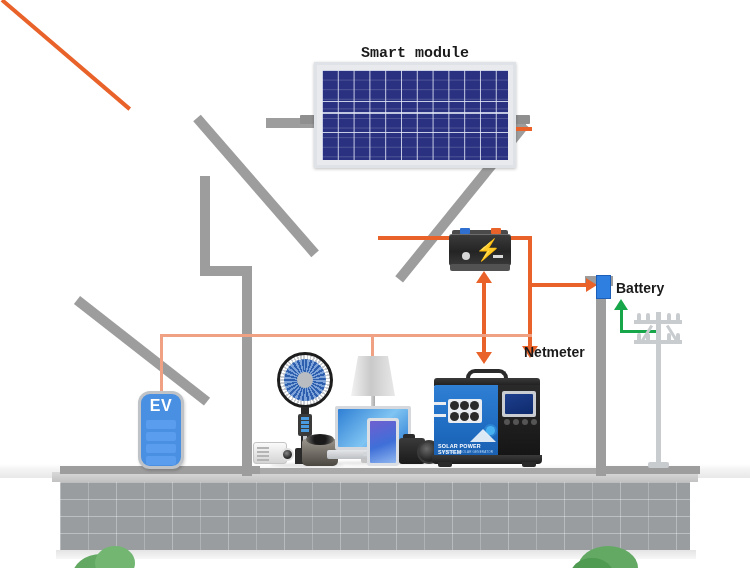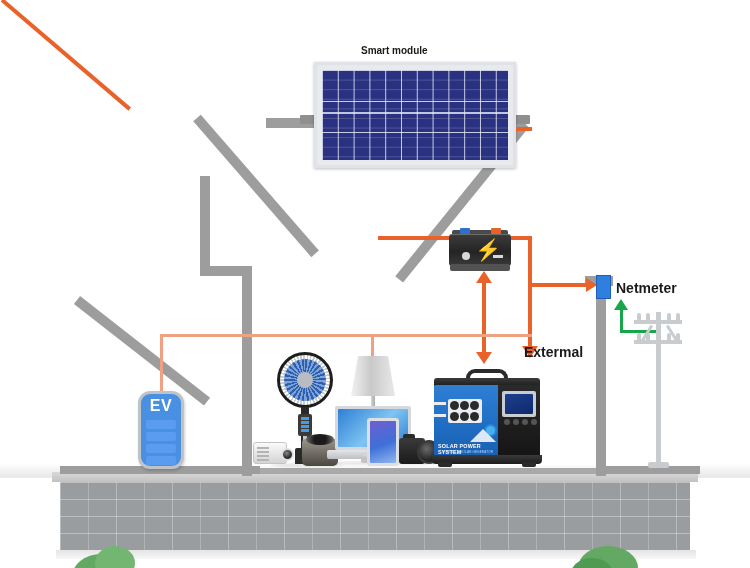--- a/index.html
+++ b/index.html
@@ -242,21 +242,21 @@
   <div class="abs" id="floor-line"></div>
   <div class="wall" id="skirt-left"></div>
   <div class="wall" id="skirt-right"></div>
 
   <div class="abs" id="panel-junction-l"></div>
   <div class="abs" id="panel-junction-r"></div>
   <div class="abs" id="solar-panel">
     <div id="solar-cells"></div>
     <div id="panel-busbar-1"></div>
   </div>
-  <div class="lbl" style="left:361px;top:45px;font-size:10px;">Smart module</div>
+  <div class="lbl" style="left:361px;top:45px;font-size:15px;font-family:Liberation Mono, monospace;">Smart module</div>
 
   <div class="wire-o" style="left:516px;top:127px;width:16px;height:4px;"></div>
 
   <div id="w-roof-diag"></div>
 
   <div class="wire-o" style="left:378px;top:236px;width:152px;height:4px;"></div>
 
   <div class="wire-o" style="left:528px;top:236px;width:4px;height:34px;"></div>
 
   <div class="wire-o" style="left:528px;top:283px;width:62px;height:4px;"></div>
@@ -279,21 +279,21 @@
 
   <div class="wire-o" style="left:482px;top:280px;width:4px;height:76px;"></div>
   <div class="arw-up" style="left:476px;top:271px;"></div>
   <div class="arw-down" style="left:476px;top:352px;"></div>
 
   <div class="wire-s" style="left:160px;top:334px;width:372px;height:3px;"></div>
   <div class="wire-s" style="left:160px;top:334px;width:3px;height:58px;"></div>
   <div class="wire-s" style="left:371px;top:334px;width:3px;height:24px;"></div>
 
   <div class="abs" id="netmeter-box"></div>
-  <div class="lbl" style="left:616px;top:280px;font-size:14px;">Netmeter</div>
+  <div class="lbl" style="left:616px;top:280px;font-size:14px;">Battery</div>
 
   <div class="wire-green" style="left:620px;top:330px;width:40px;height:3px;"></div>
   <div class="wire-green" style="left:620px;top:308px;width:3px;height:25px;"></div>
   <div class="arw-up-green" style="left:614px;top:299px;"></div>
 
   <div class="abs" id="pole-mast"></div>
   <div class="pole-arm" style="left:634px;top:320px;width:48px;"></div>
   <div class="pole-arm" style="left:634px;top:340px;width:48px;"></div>
   <div class="pole-ins" style="left:637px;top:313px;"></div>
   <div class="pole-ins" style="left:646px;top:313px;"></div>
@@ -408,15 +408,15 @@
     <div class="st-wirelbl" style="top:33px;"></div>
     <div class="st-wirelbl" style="top:45px;"></div>
     <div id="st-sun"></div>
     <div id="st-mountain"></div>
     <div id="st-brand">SOLAR POWER SYSTEM</div>
     <div id="st-sub">PORTABLE SOLAR GENERATOR</div>
     <div id="st-foot"></div>
     <div class="st-leg" style="left:6px;"></div>
     <div class="st-leg" style="left:90px;"></div>
   </div>
-  <div class="lbl" style="left:524px;top:344px;font-size:14px;">Extermal</div>
+  <div class="lbl" style="left:524px;top:344px;font-size:14px;">Netmeter</div>
 
 </div>
 
 </body></html>

